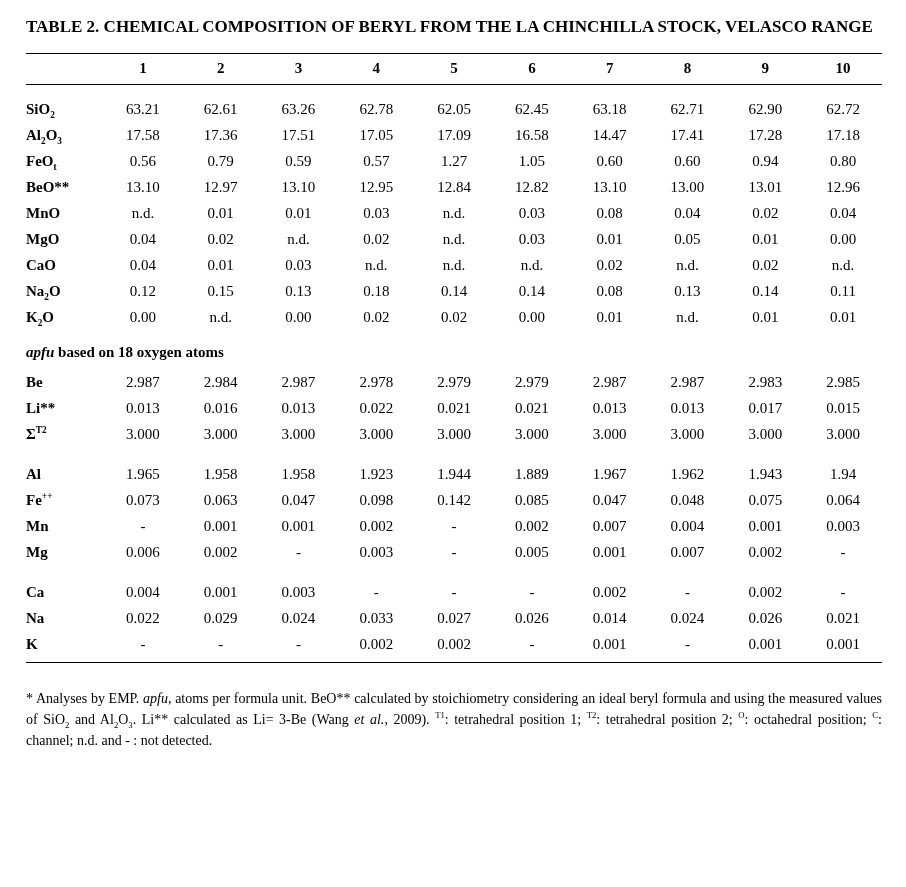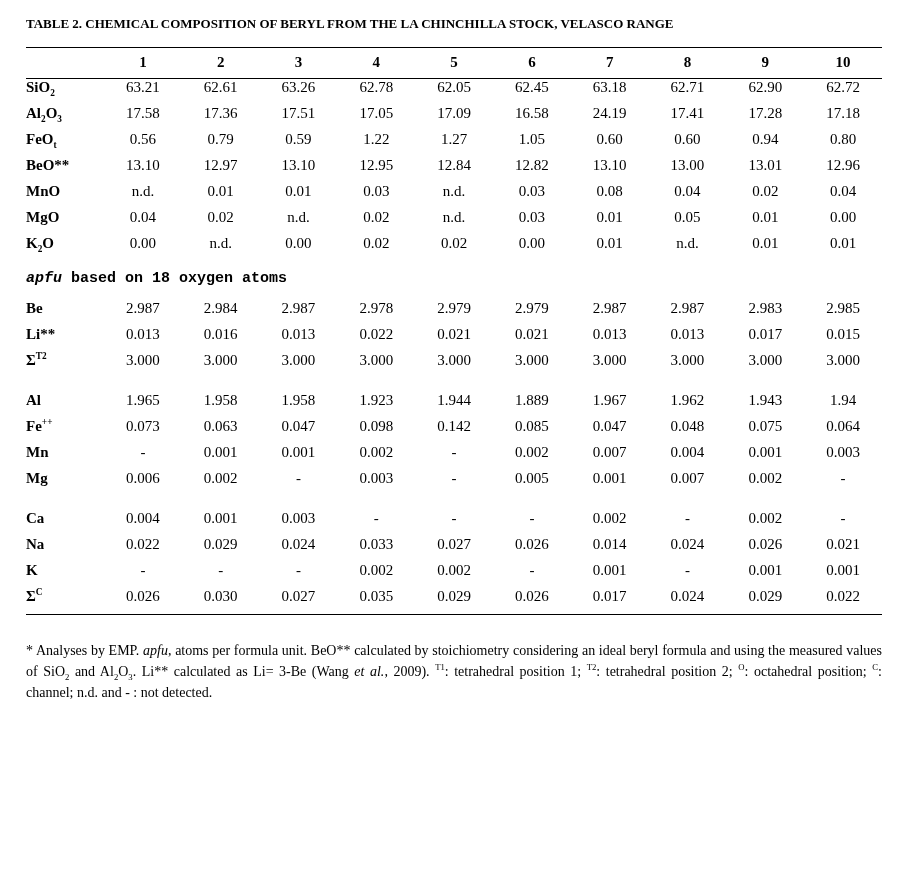--- a/index.html
+++ b/index.html
@@ -5,39 +5,39 @@
   * { box-sizing: border-box; }
   html, body { margin: 0; padding: 0; background: #ffffff; }
   body {
     width: 906px;
     min-height: 887px;
     color: #000;
     font-family: "Liberation Serif", serif;
   }
   .page { padding: 14px 24px 12px 26px; }
 
-  .title { font-weight: bold; font-size: 13px; line-height: 1.5; }
+  .title { font-weight: bold; font-size: 17px; line-height: 1.5; }
   .title .line2 { padding-left: 86px; }
 
   table.comp {
     width: 100%;
     border-collapse: collapse;
     table-layout: fixed;
     margin-top: 13px;
     border-top: 1.5px solid #000;
     border-bottom: 1.5px solid #000;
   }
   col.label { width: 78px; }
   thead tr { border-bottom: 1.5px solid #000; }
   th { font-size: 15px; font-weight: bold; text-align: center; padding: 6px 0 7px; }
   td { font-size: 15px; text-align: center; padding: 4px 0 5px; }
   td.label-col, th.label-col { text-align: left; font-weight: bold; }
-  tbody tr:first-child td { padding-top: 0; }
+  tbody tr:first-child td { padding-top: 16px; }
   tbody tr:last-child td { padding-bottom: 9px; }
-  td.section-heading { text-align: left; font-weight: bold; padding: 13px 0 9px; font-family: Liberation Mono, monospace; }
+  td.section-heading { text-align: left; font-weight: bold; padding: 13px 0 9px; }
   tr.spacer td { padding: 0; height: 14px; }
   sup, sub { font-size: 0.62em; line-height: 0; }
 
   .footnote {
     margin-top: 25px;
     font-size: 14px;
     line-height: 1.5;
     text-align: justify;
   }
 </style>
@@ -85,31 +85,31 @@
           <td>62.72</td>
         </tr>
         <tr>
           <td class="label-col">Al<sub>2</sub>O<sub>3</sub></td>
           <td>17.58</td>
           <td>17.36</td>
           <td>17.51</td>
           <td>17.05</td>
           <td>17.09</td>
           <td>16.58</td>
-          <td>24.19</td>
+          <td>14.47</td>
           <td>17.41</td>
           <td>17.28</td>
           <td>17.18</td>
         </tr>
         <tr>
           <td class="label-col">FeO<sub>t</sub></td>
           <td>0.56</td>
           <td>0.79</td>
           <td>0.59</td>
-          <td>1.22</td>
+          <td>0.57</td>
           <td>1.27</td>
           <td>1.05</td>
           <td>0.60</td>
           <td>0.60</td>
           <td>0.94</td>
           <td>0.80</td>
         </tr>
         <tr>
           <td class="label-col">BeO**</td>
           <td>13.10</td>
@@ -143,20 +143,46 @@
           <td>n.d.</td>
           <td>0.02</td>
           <td>n.d.</td>
           <td>0.03</td>
           <td>0.01</td>
           <td>0.05</td>
           <td>0.01</td>
           <td>0.00</td>
         </tr>
         <tr>
+          <td class="label-col">CaO</td>
+          <td>0.04</td>
+          <td>0.01</td>
+          <td>0.03</td>
+          <td>n.d.</td>
+          <td>n.d.</td>
+          <td>n.d.</td>
+          <td>0.02</td>
+          <td>n.d.</td>
+          <td>0.02</td>
+          <td>n.d.</td>
+        </tr>
+        <tr>
+          <td class="label-col">Na<sub>2</sub>O</td>
+          <td>0.12</td>
+          <td>0.15</td>
+          <td>0.13</td>
+          <td>0.18</td>
+          <td>0.14</td>
+          <td>0.14</td>
+          <td>0.08</td>
+          <td>0.13</td>
+          <td>0.14</td>
+          <td>0.11</td>
+        </tr>
+        <tr>
           <td class="label-col">K<sub>2</sub>O</td>
           <td>0.00</td>
           <td>n.d.</td>
           <td>0.00</td>
           <td>0.02</td>
           <td>0.02</td>
           <td>0.00</td>
           <td>0.01</td>
           <td>n.d.</td>
           <td>0.01</td>
@@ -294,31 +320,18 @@
           <td>-</td>
           <td>-</td>
           <td>0.002</td>
           <td>0.002</td>
           <td>-</td>
           <td>0.001</td>
           <td>-</td>
           <td>0.001</td>
           <td>0.001</td>
         </tr>
-        <tr>
-          <td class="label-col">Σ<sup>C</sup></td>
-          <td>0.026</td>
-          <td>0.030</td>
-          <td>0.027</td>
-          <td>0.035</td>
-          <td>0.029</td>
-          <td>0.026</td>
-          <td>0.017</td>
-          <td>0.024</td>
-          <td>0.029</td>
-          <td>0.022</td>
-        </tr>
       </tbody>
   </table>
 
   <div class="footnote">* Analyses by EMP.  <i>apfu</i>, atoms per formula unit. BeO** calculated by stoichiometry considering an ideal beryl formula and using the measured values of SiO<sub>2</sub> and Al<sub>2</sub>O<sub>3</sub>.  Li** calculated as Li= 3-Be (Wang <i>et al.</i>, 2009). <sup>T1</sup>: tetrahedral position 1; <sup>T2</sup>: tetrahedral position 2; <sup>O</sup>: octahedral position; <sup>C</sup>: channel; n.d. and - : not detected.</div>
 
 </div>
 
 </body></html>

